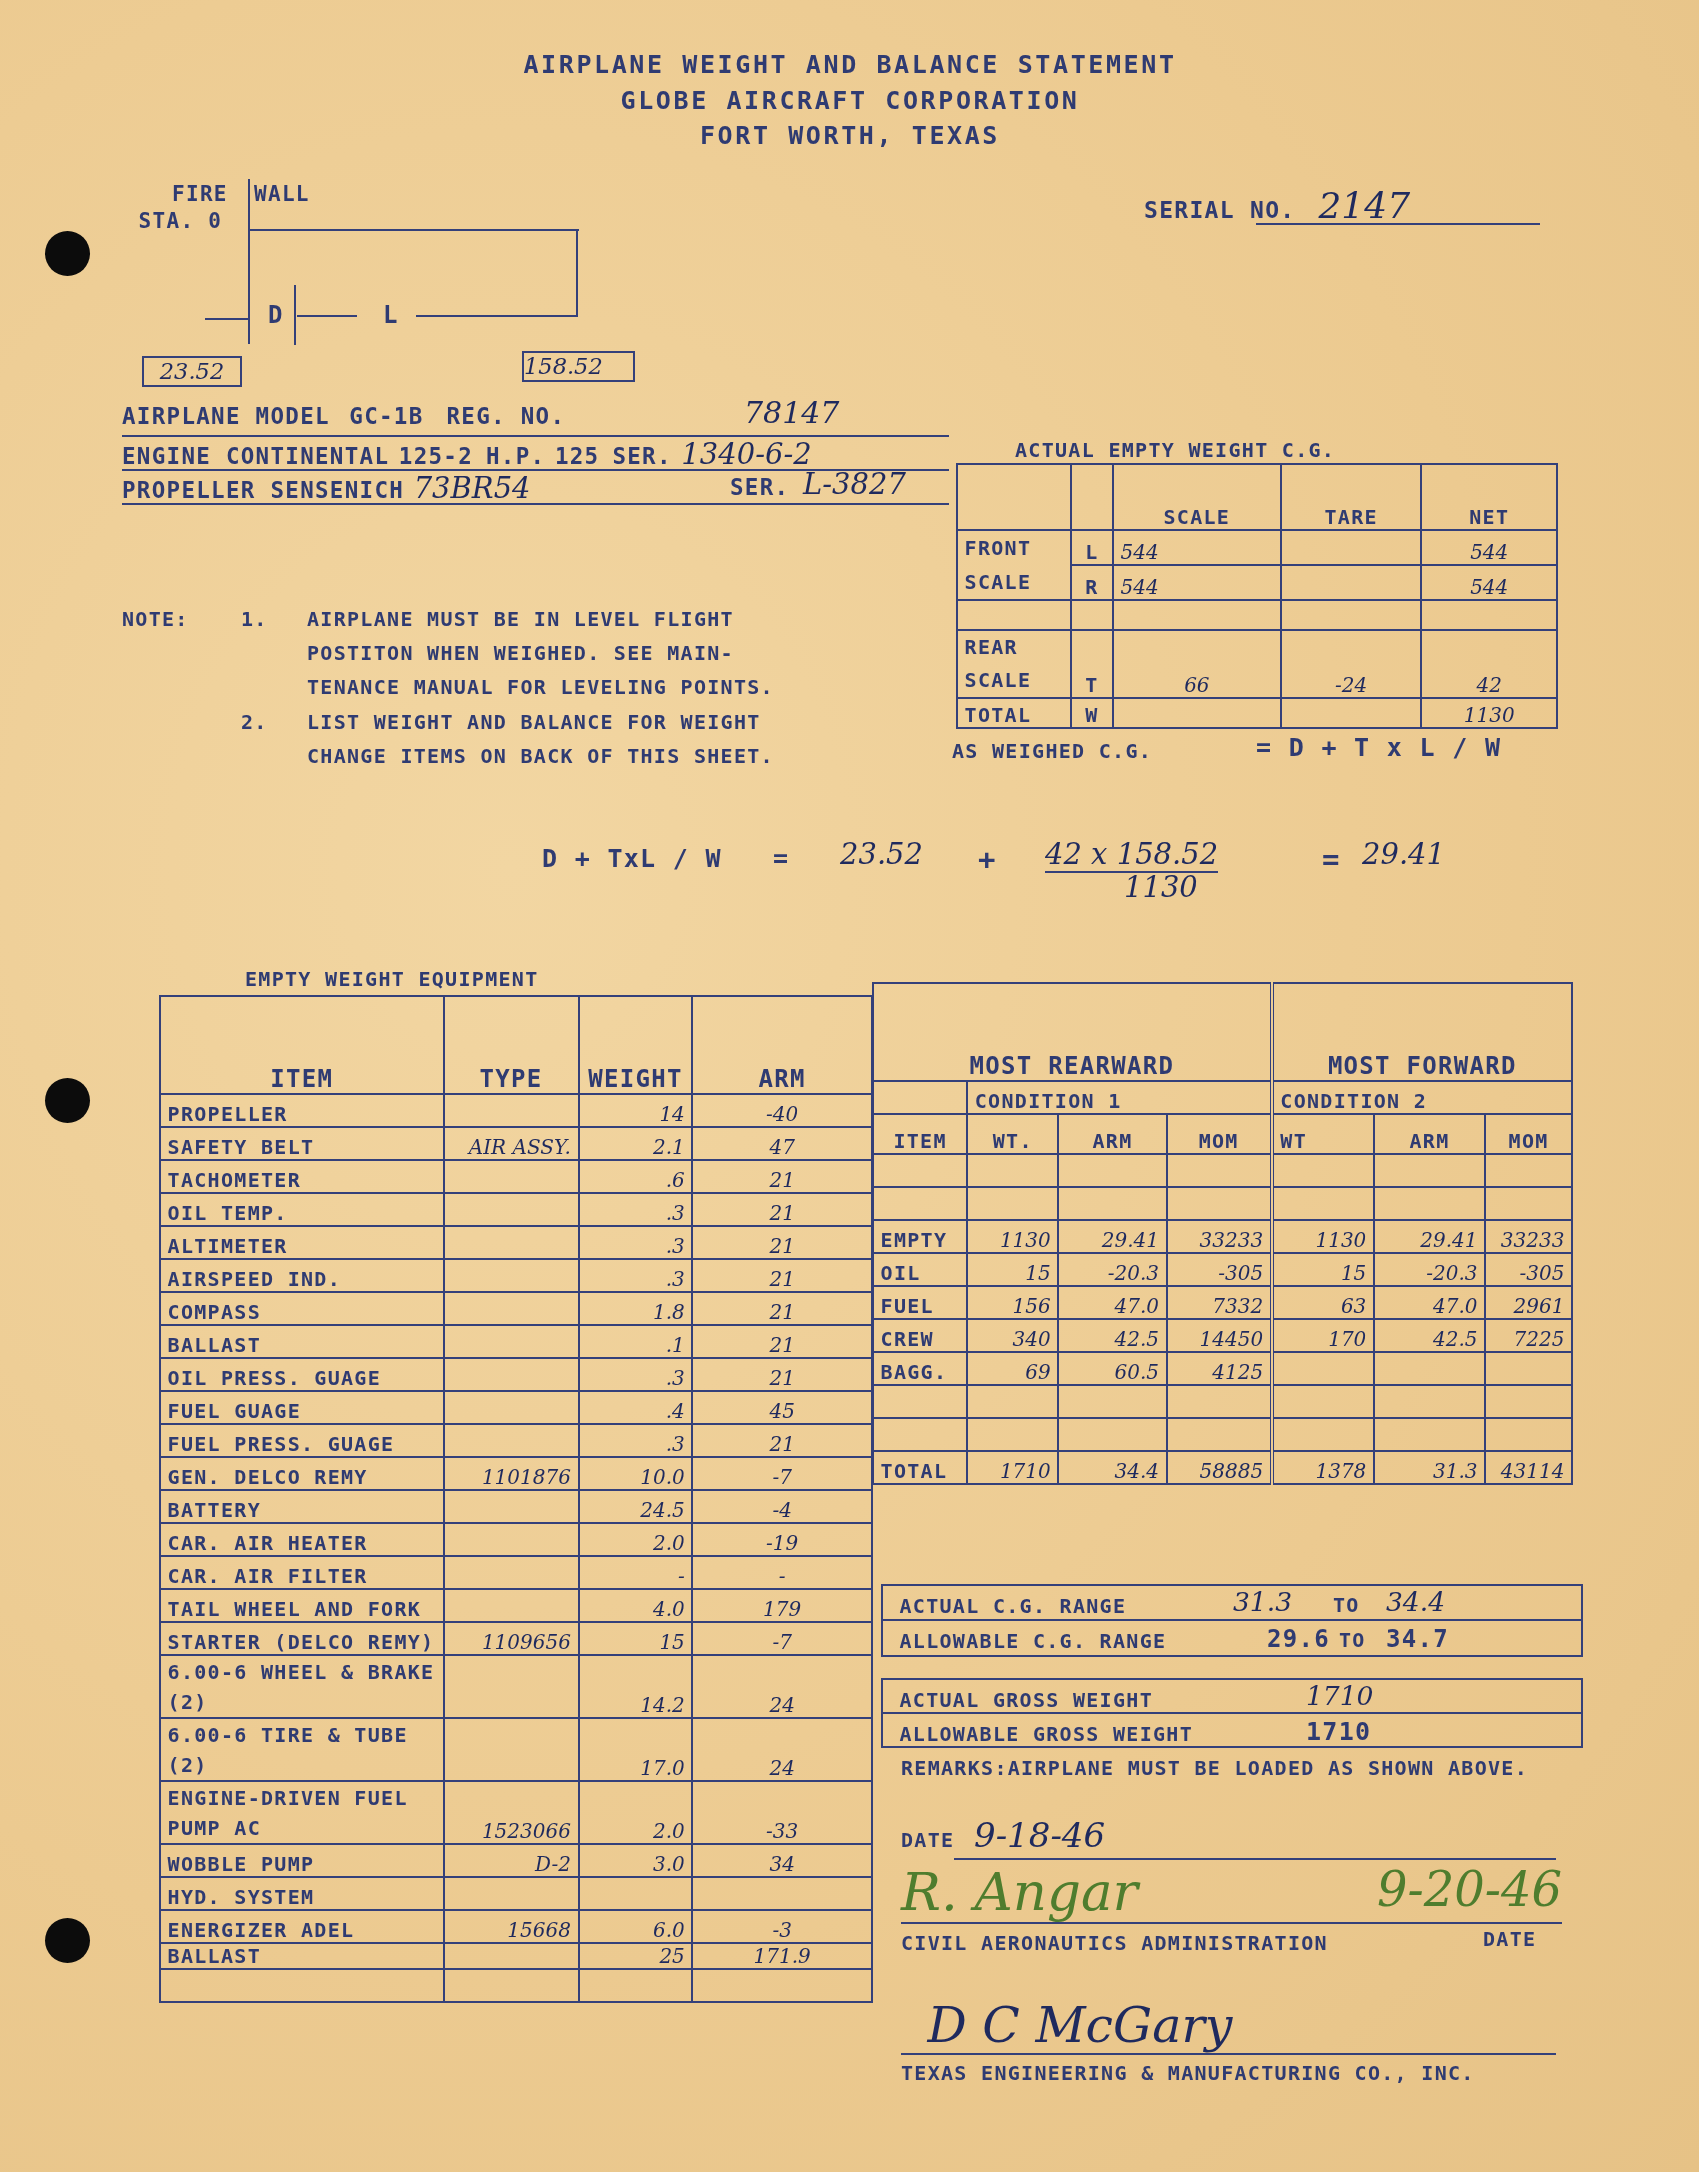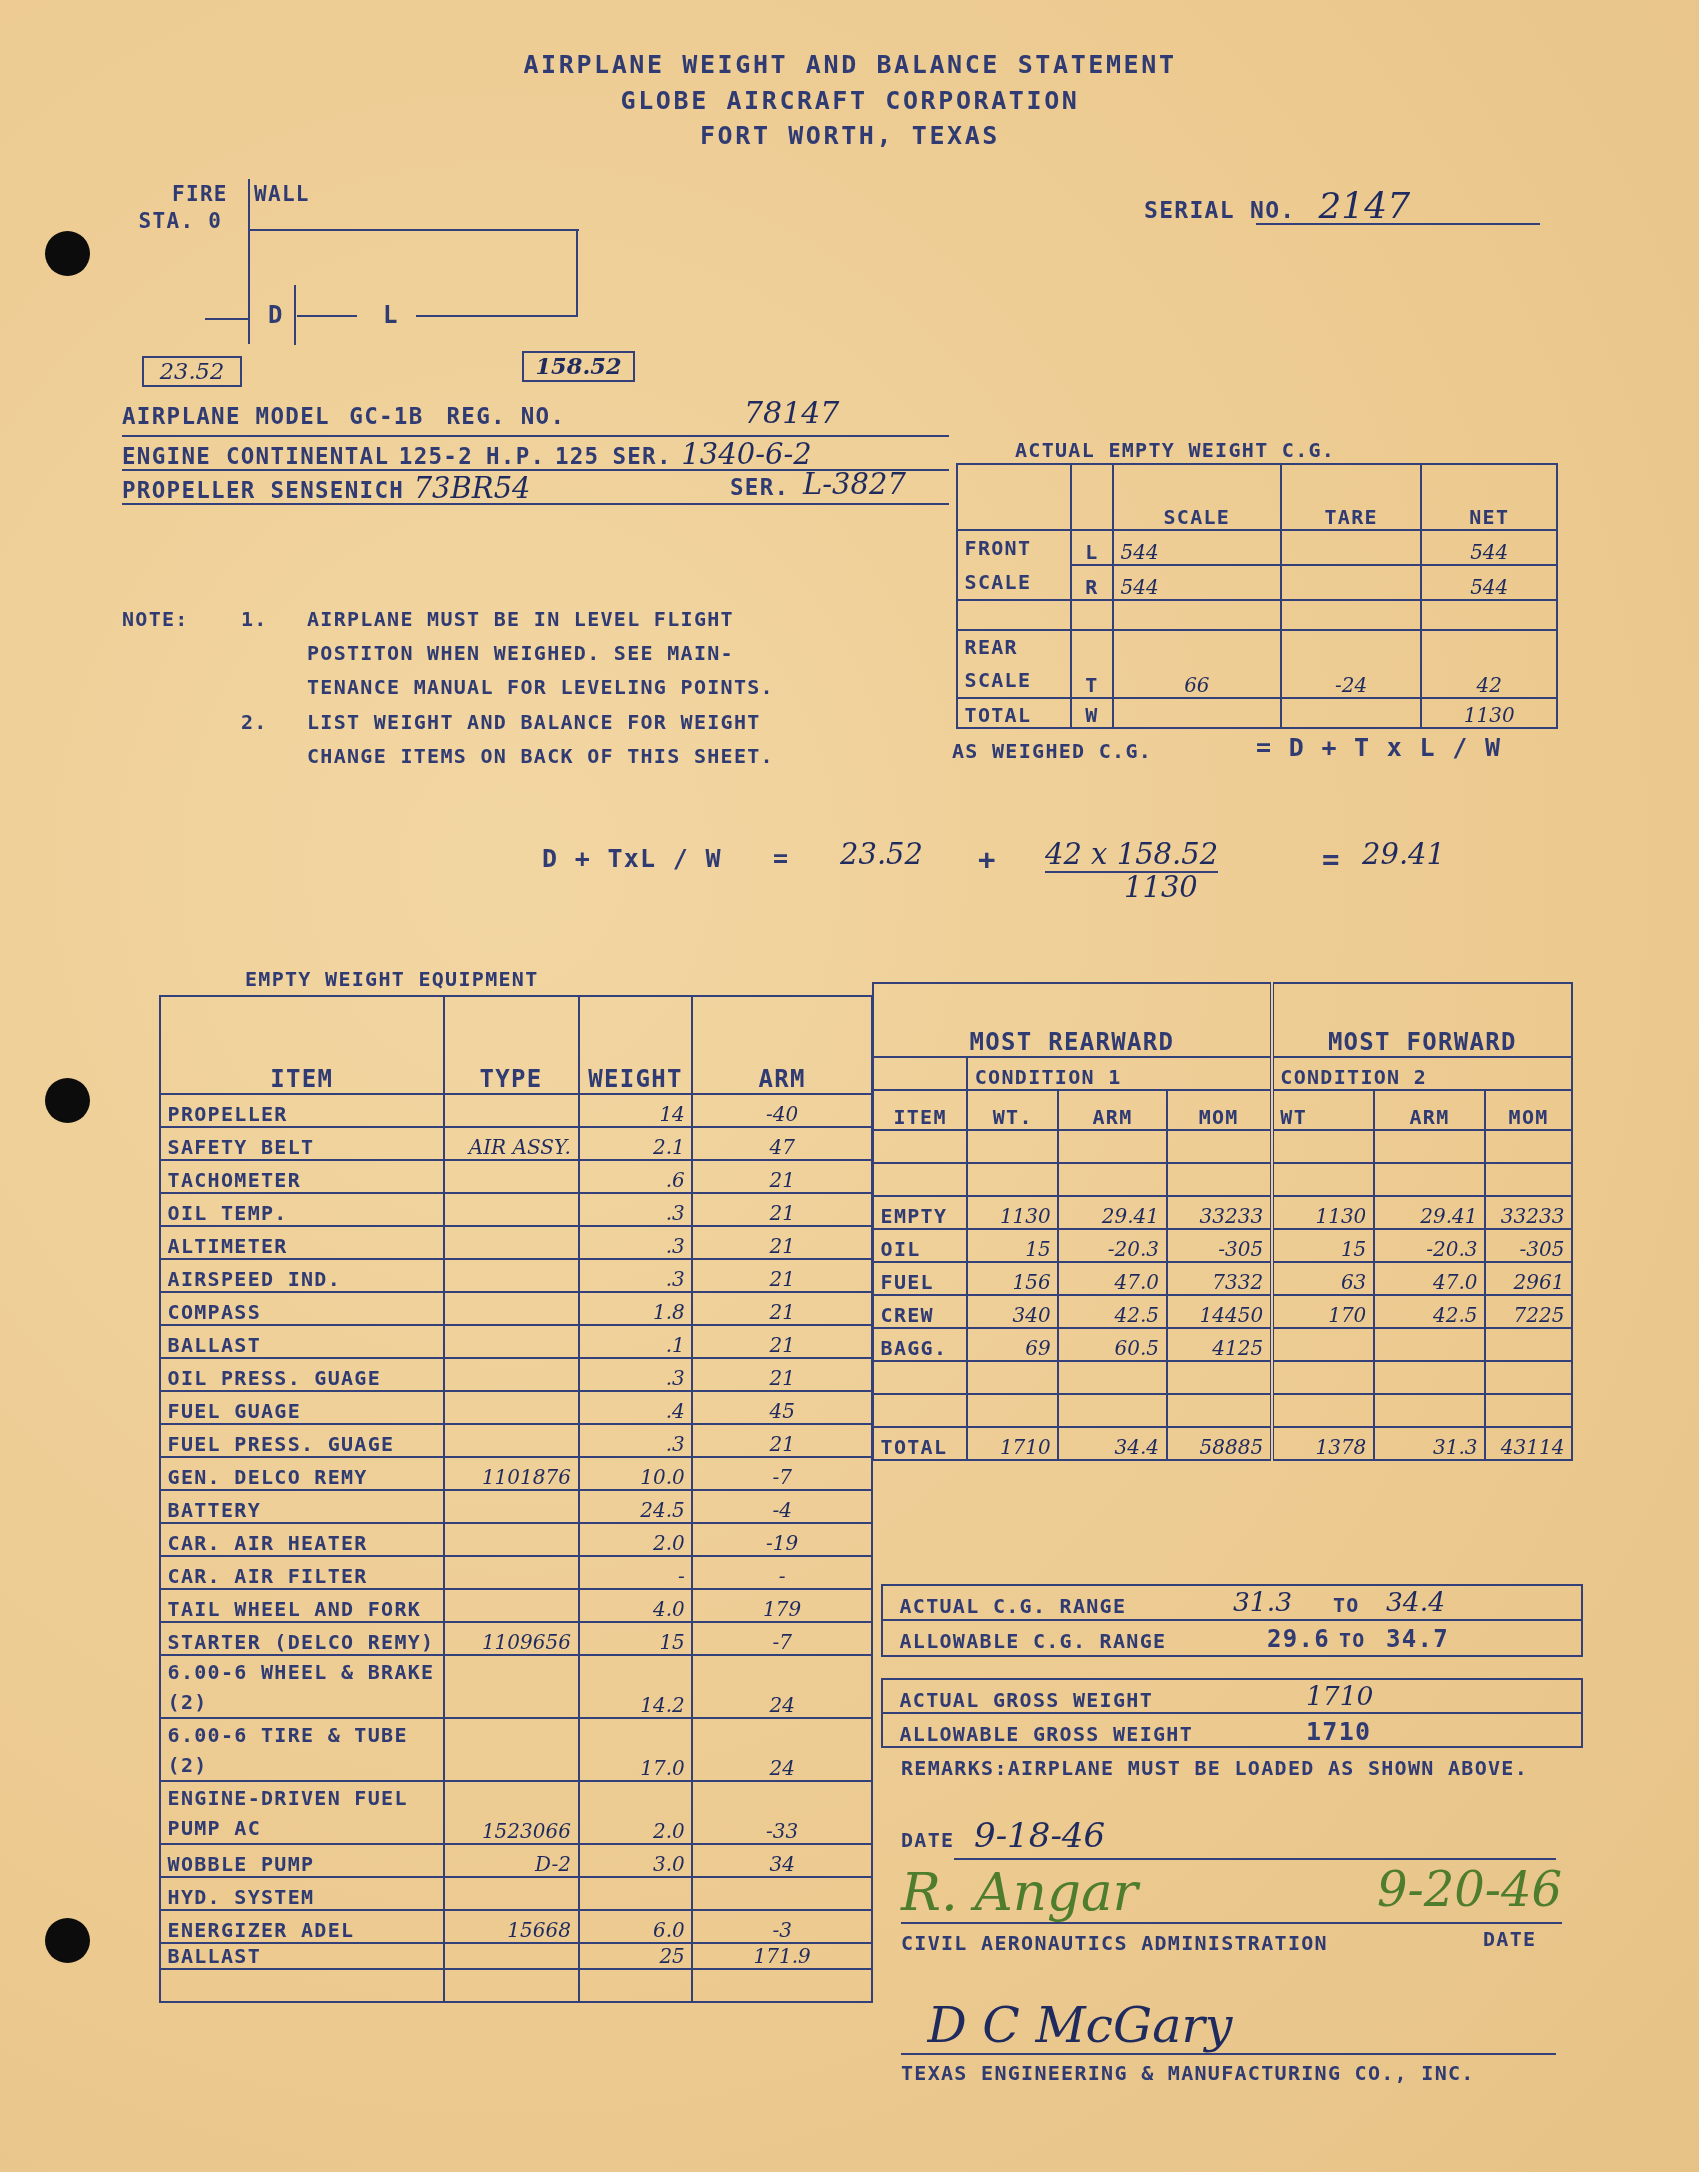--- a/index.html
+++ b/index.html
@@ -51,21 +51,21 @@
   <div class="line" style="left:116px; top:0; width:2px; height:165px;"></div>
   <div class="line" style="left:116px; top:50px; width:331px; height:2px;"></div>
   <div class="line" style="left:444px; top:50px; width:2px; height:86px;"></div>
   <div class="line" style="left:73px; top:139px; width:43px; height:2px;"></div>
   <span class="abs typed" style="left:136px; top:122px; font-size:24px;">D</span>
   <div class="line" style="left:162px; top:106px; width:2px; height:60px;"></div>
   <div class="line" style="left:165px; top:136px; width:60px; height:2px;"></div>
   <span class="abs typed" style="left:251px; top:122px; font-size:24px;">L</span>
   <div class="line" style="left:284px; top:136px; width:162px; height:2px;"></div>
   <div class="box hand" style="left:10px; top:177px; width:96px; height:26.5px; font-size:22.5px; text-align:center; line-height:26.5px;">23.52</div>
-  <div class="box hand" style="left:390px; top:172px; width:109px; height:26.5px; font-size:22.5px; text-align:center; line-height:26.5px;font-weight:bold;">158.52</div>
+  <div class="box hand" style="left:390px; top:172px; width:109px; height:26.5px; font-size:22.5px; line-height:26.5px;">158.52</div>
 </div>
 
 <div class="abs" style="left:122px; top:403px; width:827px;">
   <div style="position:relative; height:32px; border-bottom:2px solid #34407a;">
     <span class="typed" style="font-size:22.5px;">AIRPLANE MODEL</span>
     <span class="typed" style="font-size:22.5px; margin-left:16.5px;">GC-1B</span>
     <span class="typed" style="font-size:22.5px; margin-left:20px;">REG. NO.</span>
     <span class="hand" style="font-size:30px; position:absolute; left:622px; top:-8px;">78147</span>
   </div>
   <div style="position:relative; height:32px; border-bottom:2px solid #34407a;">
@@ -324,21 +324,21 @@
         <td class="lbl"></td>
         <td class="num r"></td>
         <td class="num r"></td>
         <td class="num c"></td>
       </tr>
     </tbody>
 </table>
 
 <table class="grid" style="left:872px; top:982px; width:701px;">
   <tbody>
-      <tr style="height:74px;">
+      <tr style="height:98px;">
     <td colspan="4" class="typed c" style="font-size:24px;">MOST REARWARD</td>
     <td colspan="3" class="typed c" style="font-size:24px; border-left:4px double #34407a;">MOST FORWARD</td>
   </tr>
   <tr style="height:33px;">
     <td style="width:79px;"></td>
     <td colspan="3" class="lbl">CONDITION 1</td>
     <td colspan="3" class="lbl" style="border-left:4px double #34407a;">CONDITION 2</td>
   </tr>
   <tr style="height:40px;">
     <td class="lbl c">ITEM</td>

